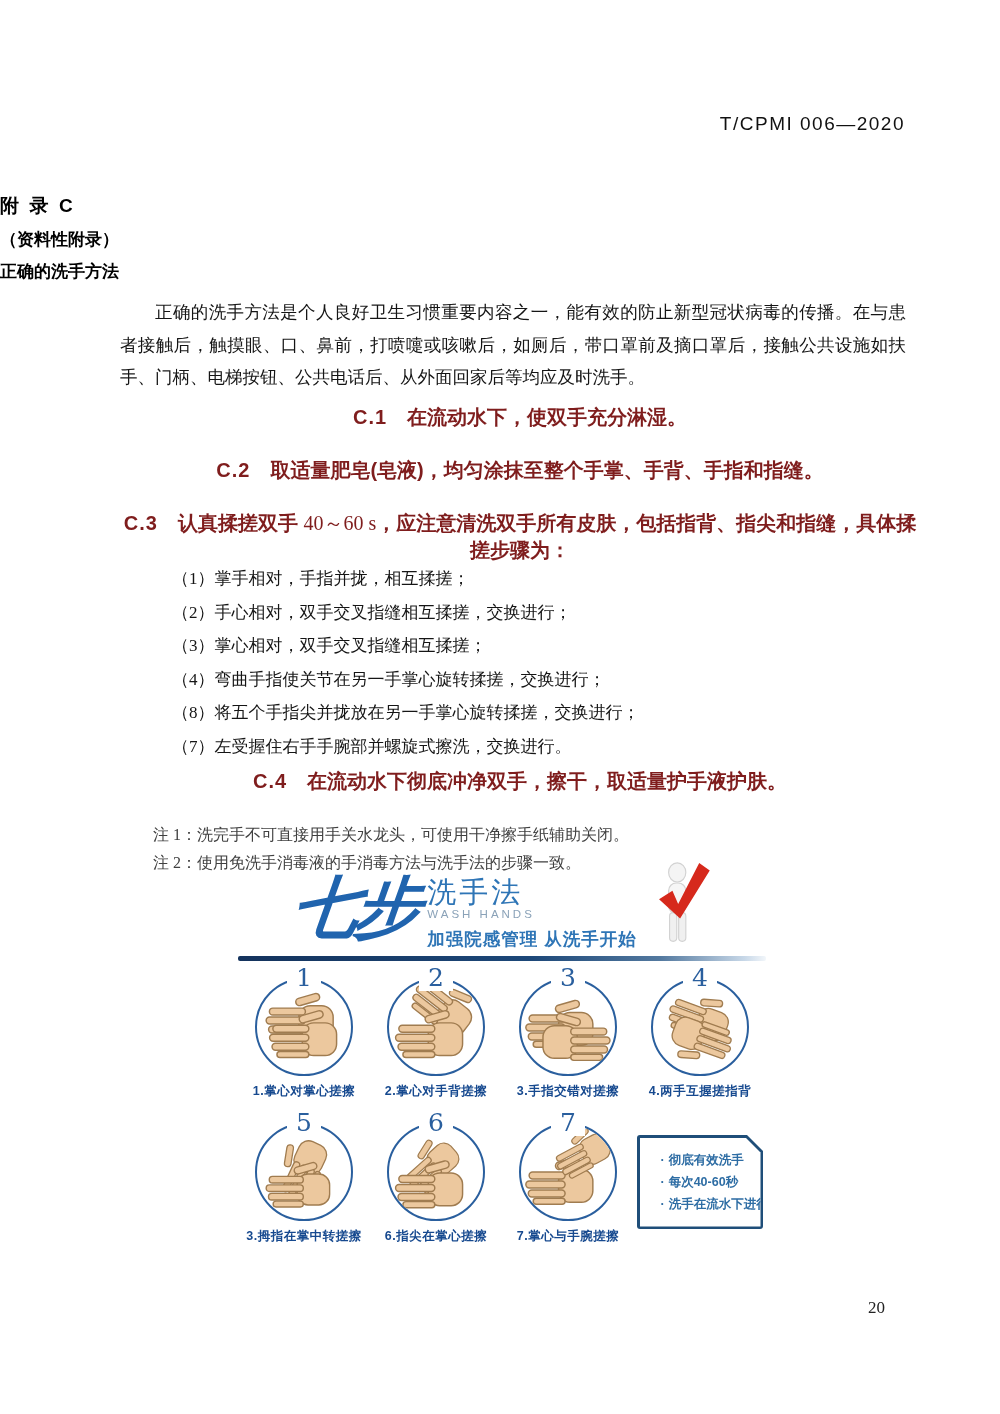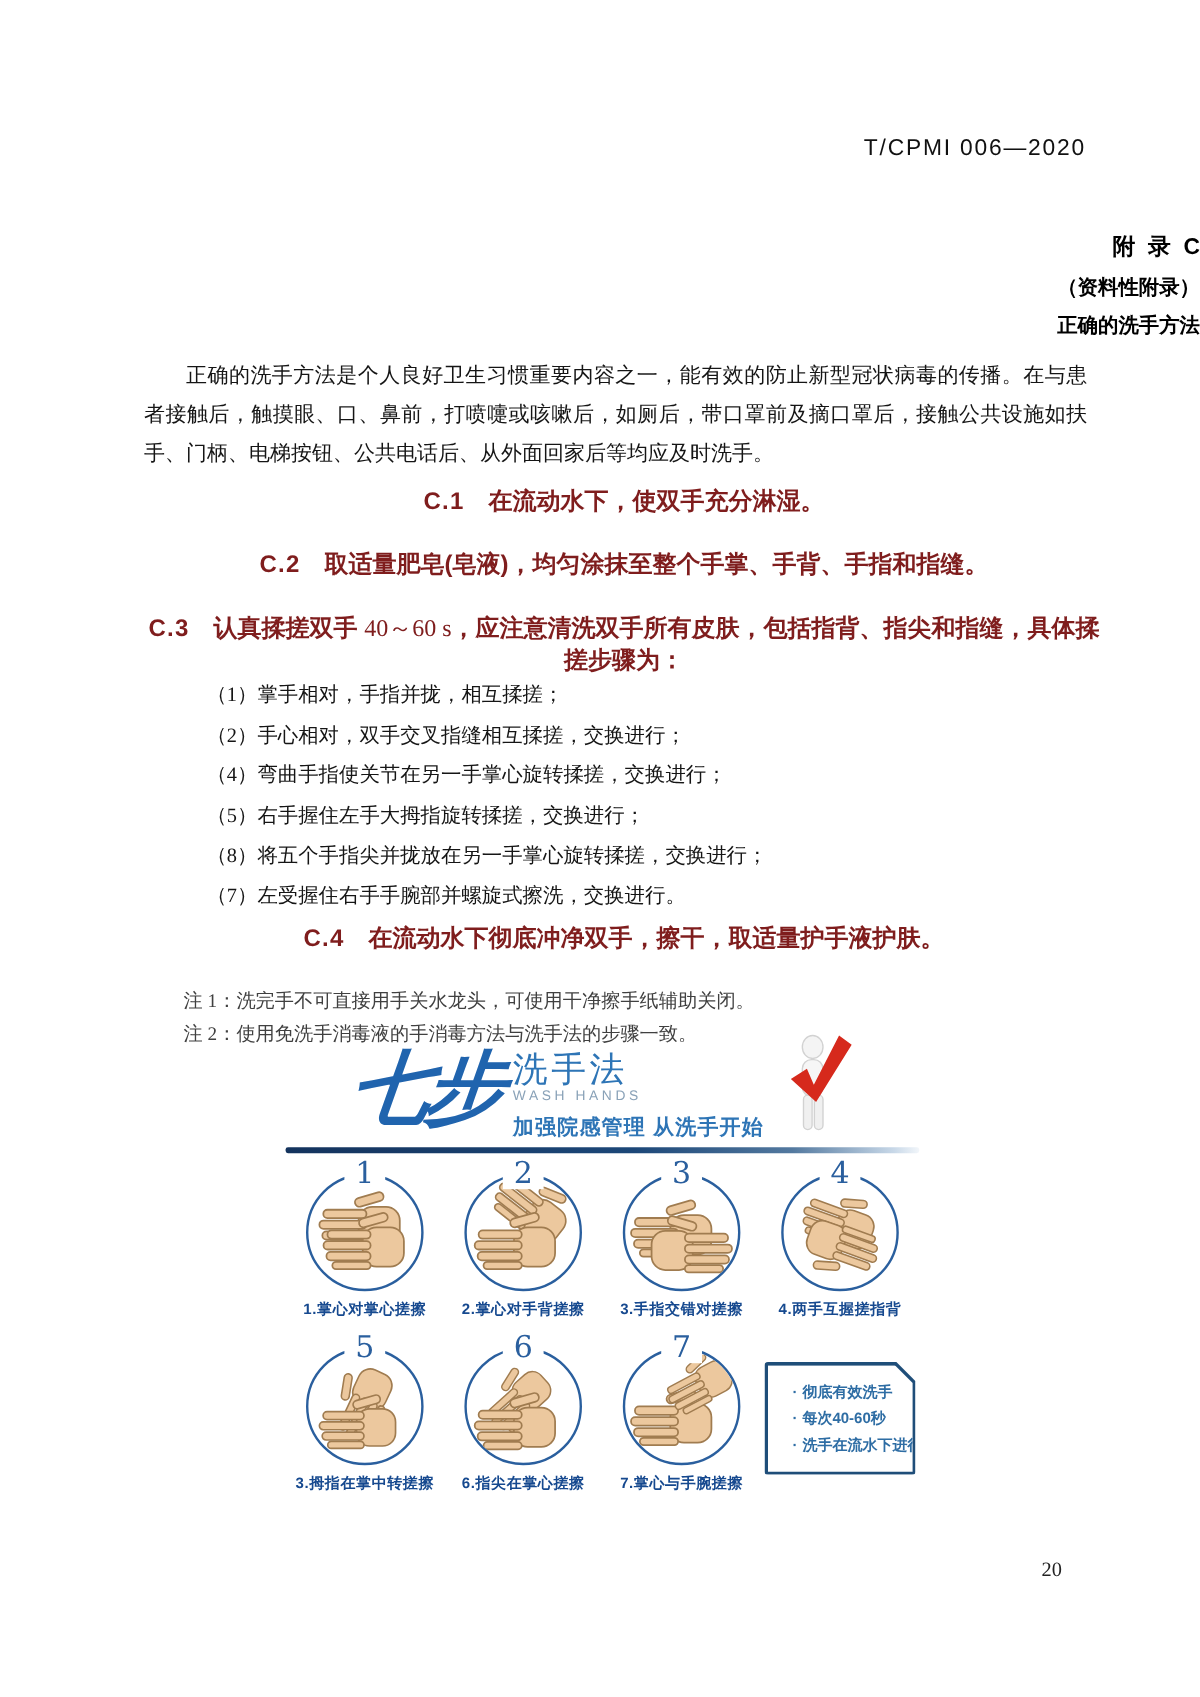--- a/index.html
+++ b/index.html
@@ -13,21 +13,21 @@
   }
   
   .doc-code{
     position:absolute;top:113px;right:95px;
     font-family:"Liberation Sans","DejaVu Sans",sans-serif;
     font-size:19px;letter-spacing:1.5px;color:#111;
   }
   
   .title-block{
     position:absolute;top:193px;left:0;width:100%;
-    text-align:right;
+    text-align:left;
     font-family:"Liberation Sans","DejaVu Sans",sans-serif;
     font-weight:bold;color:#000;
   }
   .title-line1{font-size:19px;white-space:pre;margin-bottom:9px;}
   .title-line2{font-size:17px;margin-bottom:9px;}
   .title-line3{font-size:17px;}
   
   .intro{
     position:absolute;top:296px;left:120px;width:786px;
     font-size:17.5px;line-height:32.5px;
@@ -166,22 +166,22 @@
     <span class="cnum">C.2</span><span>取适量肥皂(皂液)，均匀涂抹至整个手掌、手背、手指和指缝。</span>
   </div>
 
   <div class="clause c3">
     <span class="cnum">C.3</span><span>认真揉搓双手 </span><span class="range">40～60 s</span><span>，应注意清洗双手所有皮肤，包括指背、指尖和指缝，具体揉搓步骤为：</span>
   </div>
 
   <div class="steps-list">
     <div>（1）掌手相对，手指并拢，相互揉搓；</div>
     <div>（2）手心相对，双手交叉指缝相互揉搓，交换进行；</div>
+    <div>（3）掌心相对，双手交叉指缝相互揉搓；</div>
     <div>（4）弯曲手指使关节在另一手掌心旋转揉搓，交换进行；</div>
-    <div>（5）右手握住左手大拇指旋转揉搓，交换进行；</div>
     <div>（8）将五个手指尖并拢放在另一手掌心旋转揉搓，交换进行；</div>
     <div>（7）左受握住右手手腕部并螺旋式擦洗，交换进行。</div>
   </div>
 
   <div class="clause c4">
     <span class="cnum">C.4</span><span>在流动水下彻底冲净双手，擦干，取适量护手液护肤。</span>
   </div>
 
   <div class="note note1">注 1：洗完手不可直接用手关水龙头，可使用干净擦手纸辅助关闭。</div>
   <div class="note note2">注 2：使用免洗手消毒液的手消毒方法与洗手法的步骤一致。</div>

